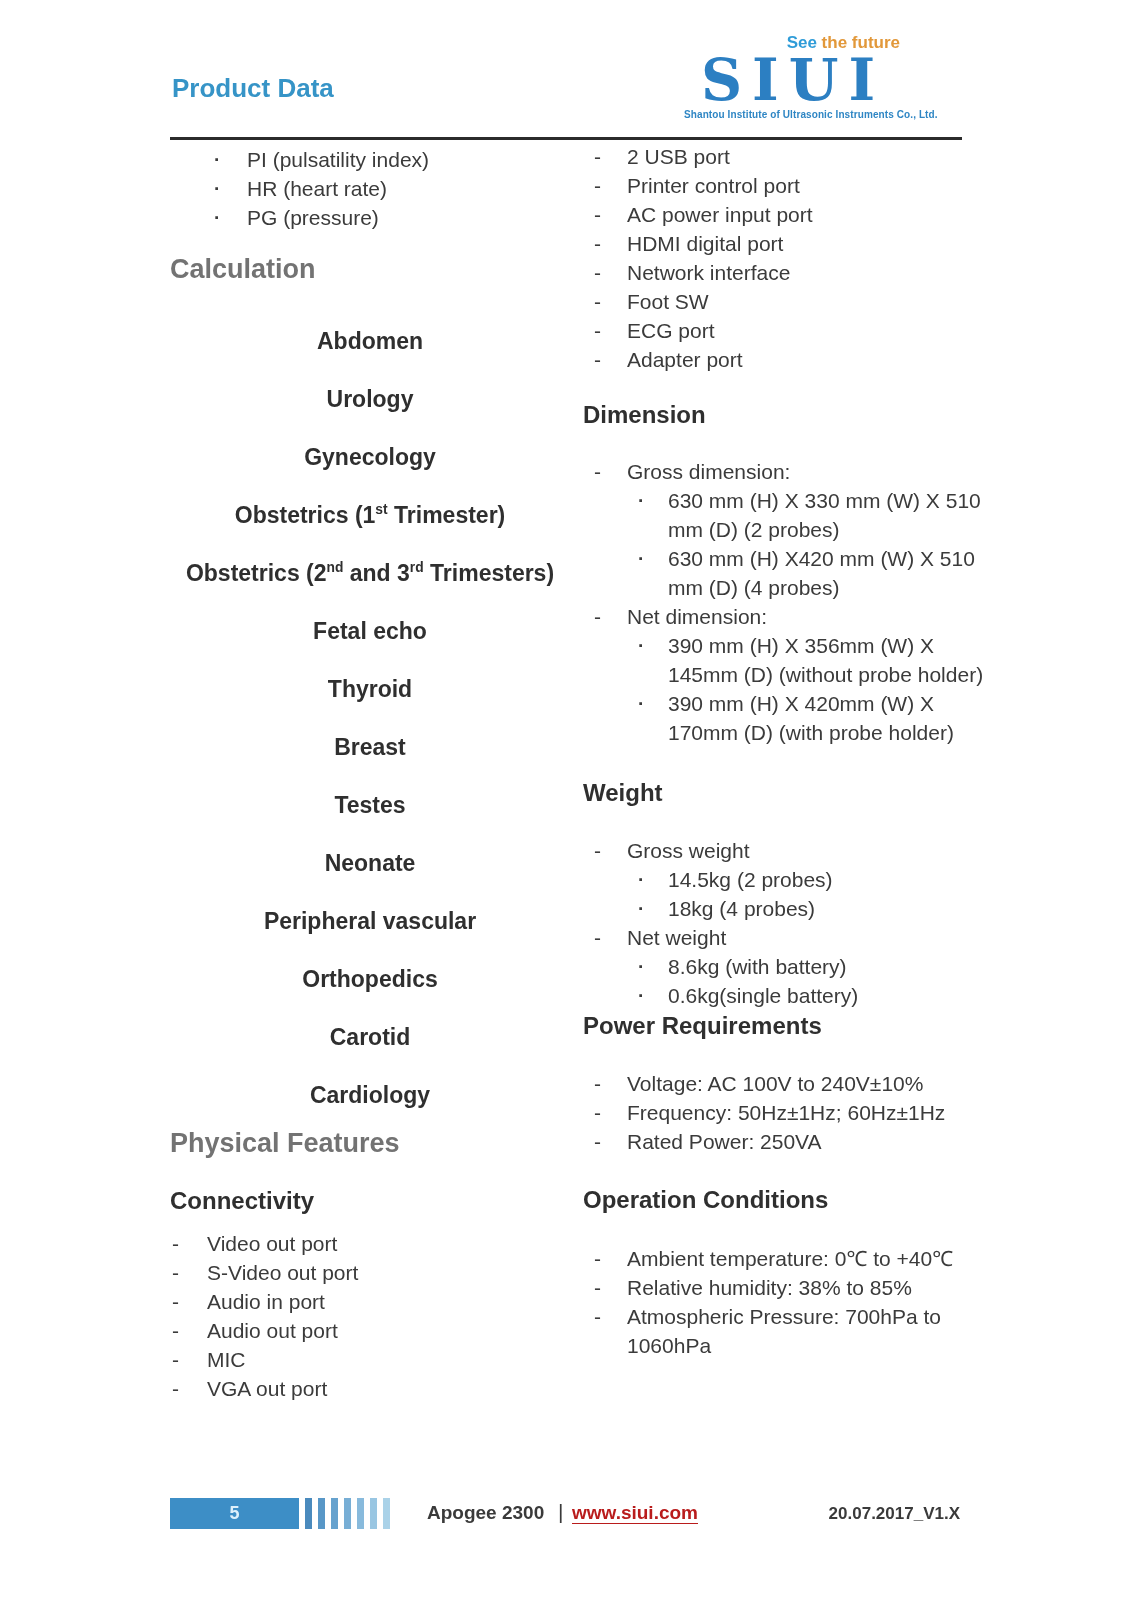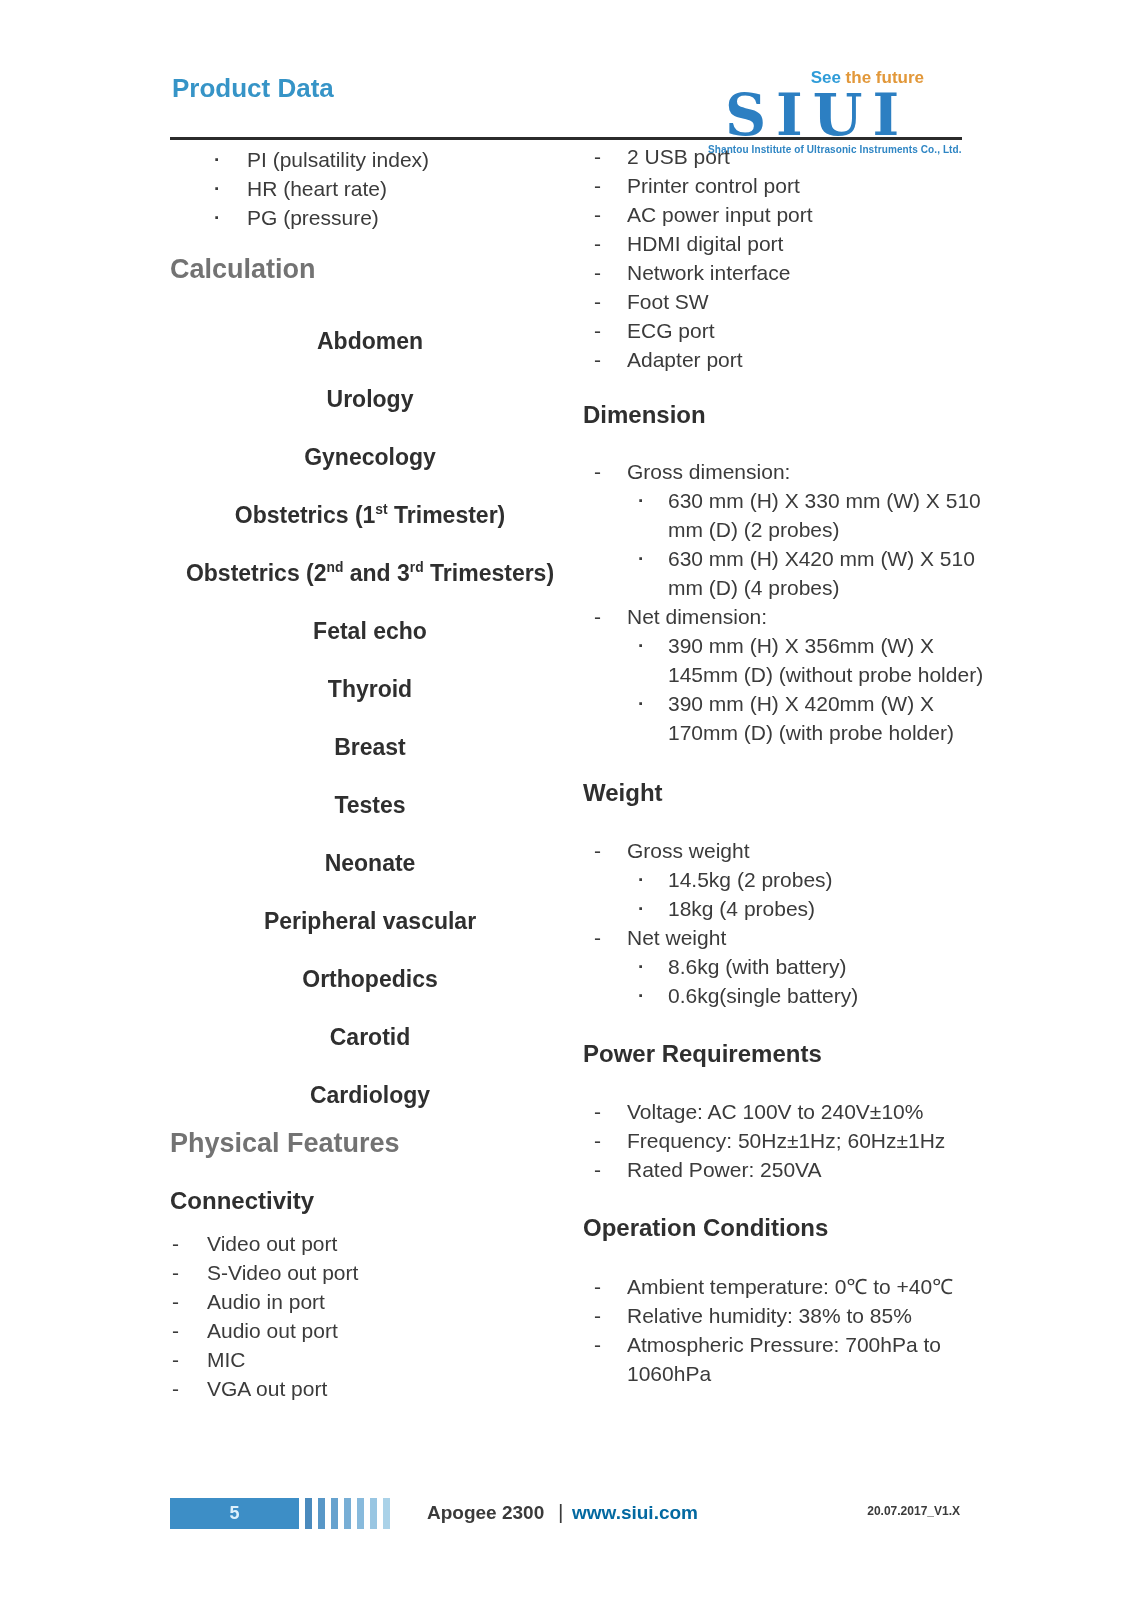--- a/index.html
+++ b/index.html
@@ -8,21 +8,21 @@
     position:relative; width:1131px; height:1600px; margin:0 auto;
     background:#ffffff; overflow:hidden;
     font-family:"Liberation Sans", sans-serif; color:#3b3b3b;
   }
   sup { font-size:60%; vertical-align:super; line-height:0; }
 
   
   .page-title { position:absolute; left:172px; top:73px; font-size:26px; font-weight:bold; color:#3694c7; }
   .rule { position:absolute; left:170px; top:137px; width:792px; height:3px; background:#2b2b2b; }
 
-  .logo { position:absolute; left:708px; top:33px; width:218px; text-align:center;margin-top:35px; }
+  .logo { position:absolute; left:684px; top:33px; width:218px; text-align:center; }
   .tagline { text-align:right; padding-right:2px; font-size:17px; font-weight:bold; line-height:20px; }
   .tg-see { color:#2f9cd8; }
   .tg-rest { color:#e2983a; }
   .logo-name { font-family:"DejaVu Serif", serif; font-weight:bold; font-size:57px; line-height:52px; color:#2c7fc2; letter-spacing:10px; margin-top:1px; }
   .logo-sub { font-size:10px; font-weight:bold; color:#2f86c4; white-space:nowrap; margin-top:3px; letter-spacing:0.1px; }
 
   
   .col { position:absolute; top:142px; }
   .col-left { left:170px; width:400px; }
   .col-right { left:583px; width:412px; }
@@ -52,34 +52,34 @@
   .dash-right .mk { left:11px; }
   .ports { margin-top:0; }
   .h-dimension { margin-top:25px; }
   .groups { margin-top:26px; }
   .g-label { padding-left:44px; }
   .g-label .mk { left:11px; }
   .sub-list .row { padding-left:85px; max-width:412px; }
   .sub-list .mk { left:55px; }
   .h-weight { margin-top:30px; }
   .w-groups { margin-top:27px; }
-  .h-power { margin-top:28px; }
+  .h-power { }
   .power-list { margin-top:27px; }
   .h-operation { margin-top:28px; }
   .op-list { margin-top:28px; }
 
   
   .footer { position:absolute; left:170px; top:1498px; width:792px; height:32px; font-size:19px; color:#3a3a3a; }
   .page-badge { position:absolute; left:0; top:0; width:129px; height:31px; background:#3d8ec6; color:#ddf0fb; font-size:18px; font-weight:bold; text-align:center; line-height:31px; }
   .bars { position:absolute; left:135px; top:0; height:31px; display:flex; gap:6px; }
   .bar { width:7px; height:31px; }
   .f-product { position:absolute; left:257px; top:4px; font-weight:bold; }
   .f-sep { position:absolute; left:388px; top:2px; font-size:21px; font-weight:normal; }
-  .f-link { position:absolute; left:402px; top:4px; font-weight:bold; color:#0369a1; text-underline-offset:4px; cursor:pointer; }
-  .f-version { position:absolute; right:2px; top:6px; font-weight:bold; font-size:12px; }
+  .f-link { position:absolute; left:402px; top:4px; font-weight:bold; color:#b91c1c; text-decoration:underline; text-underline-offset:4px; cursor:pointer; }
+  .f-version { position:absolute; right:2px; top:6px; font-weight:bold; font-size:17px; }
 </style>
 </head>
 <body>
 
 <div class="page">
 
   <div class="page-title">Product Data</div>
 
   <div class="logo">
     <div class="tagline"><span class="tg-see">See</span> <span class="tg-rest">the future</span></div>

